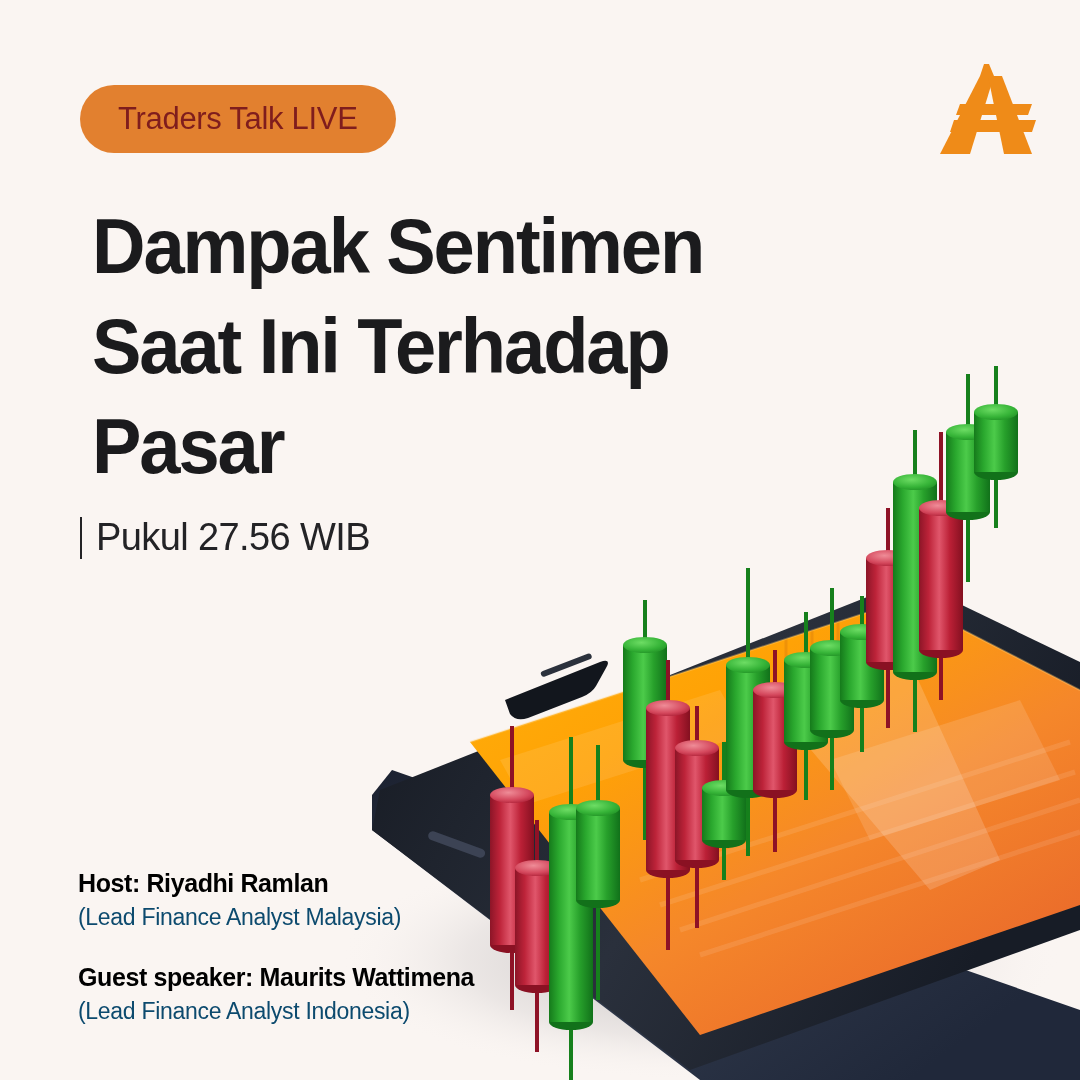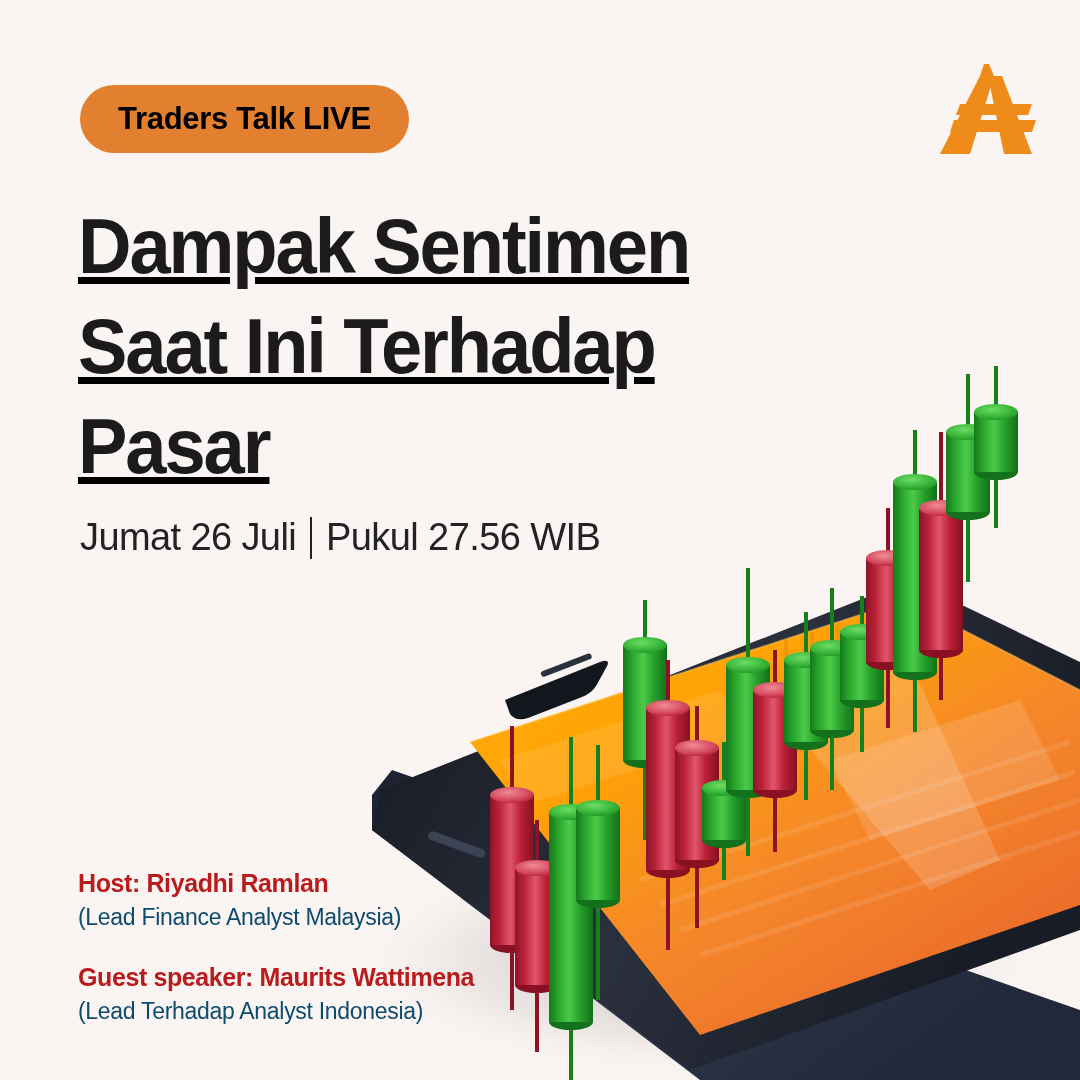--- a/index.html
+++ b/index.html
@@ -24,43 +24,42 @@
     height: 68px;
     padding: 0 38px;
     display: flex;
     align-items: center;
     justify-content: center;
     background: #e2802f;
     border-radius: 34px;
     box-sizing: border-box;
   }
   #badge .badge-label {
-    color: #000000;
+    color: #7f1d1d;
     font-size: 31px;
-    font-weight: bold;
+    font-weight: normal;
     letter-spacing: -0.3px;
     white-space: nowrap;
   }
 
   
   #logo {
     position: absolute;
     right: 36px;
     top: 58px;
     width: 112px;
     height: 102px;
   }
 
   
   #headline {
     position: absolute;
-    left: 78px;
+    left: 92px;
     top: 196px;
     width: 760px;
-    text-decoration: underline;
   }
   #headline .hl-line {
     display: block;
     color: #1b1b1d;
     font-size: 78px;
     line-height: 100px;
     font-weight: bold;
     letter-spacing: -2.2px;
     transform: scaleX(0.95);
     transform-origin: left center;
@@ -92,21 +91,21 @@
     position: absolute;
     left: 78px;
     top: 866px;
     width: 520px;
     z-index: 40;
   }
   #speakers .sp-group { margin-bottom: 26px; }
   #speakers .sp-group:last-child { margin-bottom: 8px; }
   #speakers .sp-name {
     display: block;
-    color: #b91c1c;
+    color: #000000;
     font-size: 25px;
     font-weight: bold;
     letter-spacing: -0.4px;
     line-height: 34px;
     white-space: nowrap;
   }
   #speakers .sp-role {
     display: block;
     color: #0c4a6e;
     font-size: 23px;
@@ -351,29 +350,28 @@
     </g>
   </svg>
 
   <div id="headline">
     <span class="hl-line">Dampak Sentimen</span>
     <span class="hl-line">Saat Ini Terhadap</span>
     <span class="hl-line">Pasar</span>
   </div>
 
   <div id="dateline">
-    <span>Jumat 26 Juli</span>
     <span class="sep"></span>
     <span>Pukul 27.56 WIB</span>
   </div>
 
   <div id="speakers">
     <div class="sp-group">
       <span class="sp-name">Host: Riyadhi Ramlan</span>
       <span class="sp-role">(Lead Finance Analyst Malaysia)</span>
     </div>
     <div class="sp-group">
       <span class="sp-name">Guest speaker: Maurits Wattimena</span>
-      <span class="sp-role">(Lead Terhadap Analyst Indonesia)</span>
+      <span class="sp-role">(Lead Finance Analyst Indonesia)</span>
     </div>
   </div>
 
 </div>
 
 </body></html>

